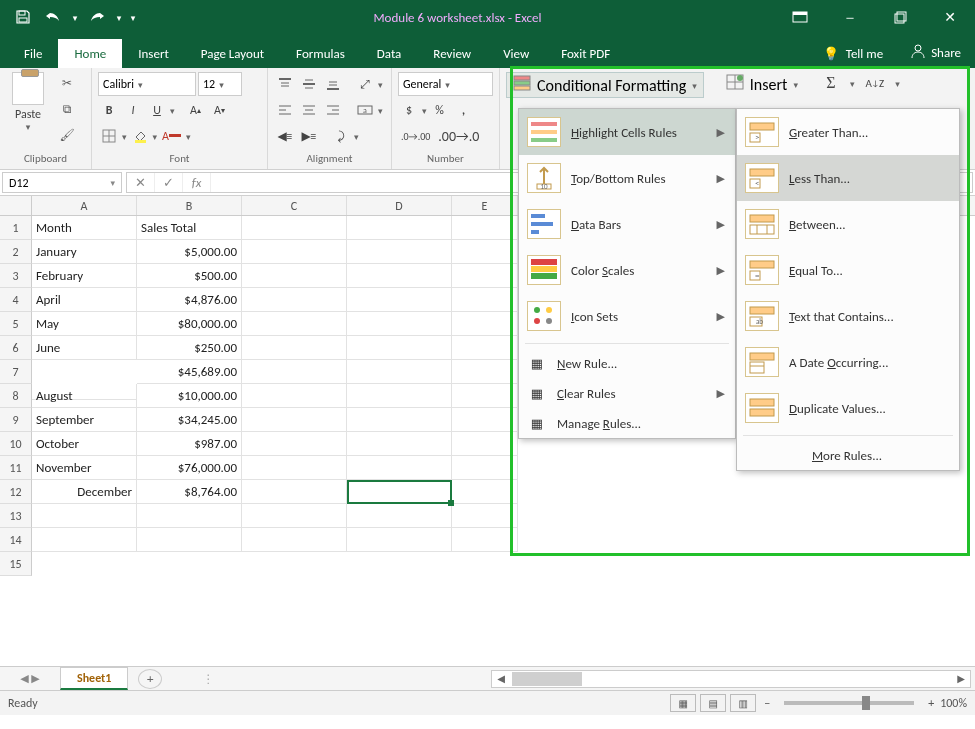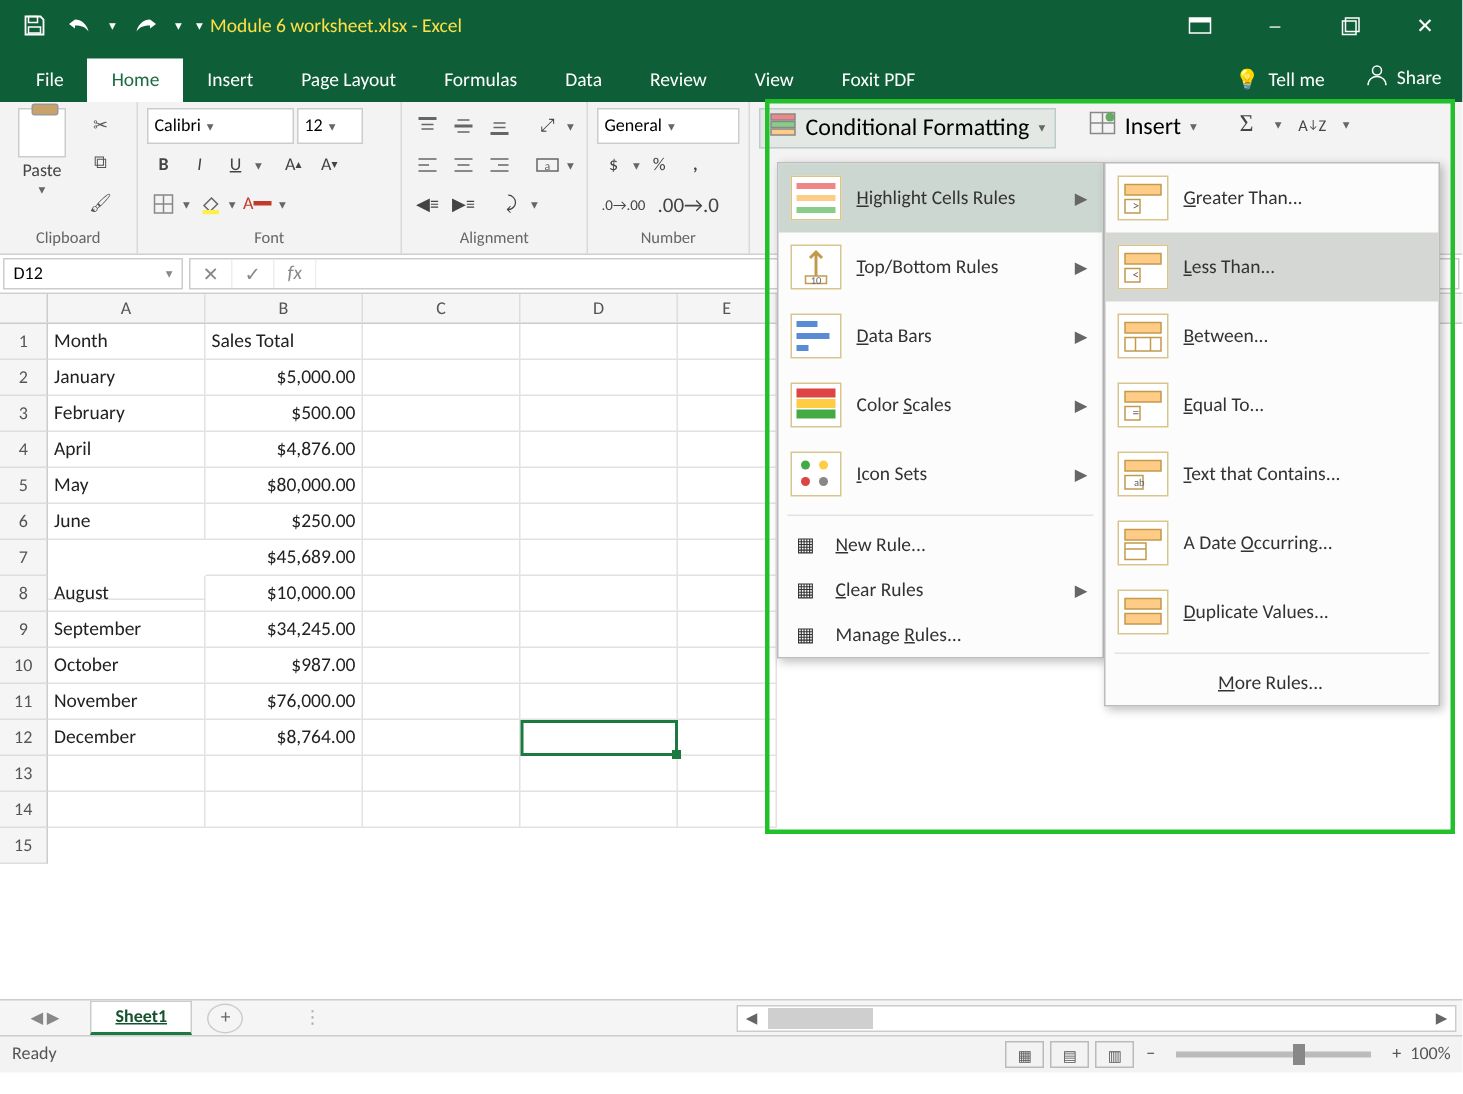--- a/index.html
+++ b/index.html
@@ -2,21 +2,21 @@
 <html><head>
 <meta charset="utf-8">
 <style>
 * { margin: 0; padding: 0; box-sizing: border-box; font-family: "Segoe UI", Calibri, Arial, sans-serif; }
 body { background: #fff; width: 975px; height: 729px; overflow: hidden; position: relative; }
 
 
 .titlebar { height: 34px; background: #0e5e38; display: flex; align-items: center; color: #fff; }
 .titlebar .qat { display: flex; align-items: center; gap: 0; padding-left: 8px; }
 .titlebar .qat-btn { width: 30px; height: 28px; display: flex; align-items: center; justify-content: center; color: #fff; font-size: 13px; }
-.titlebar .title-text { flex: 1; font-size: 13px; color: #fde047; }
+.titlebar .title-text { flex: 1; text-align: center; font-size: 13px; color: #f0abfc; }
 .titlebar .win-btns { display: flex; }
 .titlebar .win-btn { width: 50px; height: 34px; display:flex; align-items:center; justify-content:center; color:#fff; font-size:14px;}
 
 
 .ribbon-tabs { height: 34px; background: #0e5e38; display:flex; align-items:flex-end; padding-left:8px; }
 .ribbon-tab { padding: 7px 16px 7px 16px; color:#fff; font-size:13px; cursor:pointer; }
 .ribbon-tab.active { background:#fff; color:#1a6b3f; }
 .ribbon-tabs .spacer { flex:1; }
 .ribbon-tabs .right-item { color:#fff; font-size:13px; padding:7px 14px; display:flex; align-items:center; gap:6px;}
 
@@ -57,21 +57,21 @@
 .cells{position:relative;}
 .cell-row{display:flex;height:24px;}
 .cell{border-right:1px solid #e2e2e2;border-bottom:1px solid #e2e2e2;font-size:13px;color:#222;padding:0 4px;line-height:24px;overflow:hidden;white-space:nowrap;}
 .cell.num{text-align:right;}
 .selected-cell{position:absolute;border:2px solid #1a7a3f;pointer-events:none;}
 .selected-cell .handle{position:absolute;right:-4px;bottom:-4px;width:6px;height:6px;background:#1a7a3f;}
 
 
 .sheet-bar{height:24px;border-top:1px solid #ccc;display:flex;align-items:center;background:#f5f5f5;}
 .sheet-nav{width:60px;display:flex;align-items:center;justify-content:center;gap:6px;color:#888;font-size:11px;}
-.sheet-tab{padding:3px 16px;background:#fff;border:1px solid #ccc;border-bottom:2px solid #1a7a3f;font-size:12px;font-weight:bold;color:#14532d;text-decoration:underline;}
+.sheet-tab{padding:3px 16px;background:#fff;border:1px solid #ccc;border-bottom:2px solid #1a7a3f;font-size:12px;font-weight:bold;color:#a16207;}
 .add-sheet{width:24px;height:20px;display:flex;align-items:center;justify-content:center;color:#666;border:1px solid #ccc;border-radius:50%;margin-left:10px;font-size:13px;}
 .hscroll{margin-left:auto;flex:1;max-width:480px;height:18px;border:1px solid #ccc;background:#fff;display:flex;align-items:center;margin-right:4px;}
 .hscroll .arrow{width:18px;text-align:center;font-size:10px;color:#666;}
 .hscroll .thumb{width:70px;height:14px;background:#cfcfcf;margin-left:2px;}
 
 
 .status-bar{height:25px;background:#f3f3f3;border-top:1px solid #ccc;display:flex;align-items:center;font-size:12px;color:#555;padding:0 8px;}
 .status-bar .spacer{flex:1;}
 .view-btn{width:26px;height:18px;border:1px solid #bbb;margin:0 2px;display:flex;align-items:center;justify-content:center;font-size:10px;}
 .zoom-slider{width:130px;height:4px;background:#bbb;margin:0 8px;position:relative;}
@@ -472,21 +472,21 @@
           <div class="cell" style="width: 66px;"></div>
         </div>
         <div class="cell-row">
           <div class="cell" style="width: 105px;">November</div>
           <div class="cell num" style="width: 105px;">$76,000.00</div>
           <div class="cell" style="width: 105px;"></div>
           <div class="cell" style="width: 105px;"></div>
           <div class="cell" style="width: 66px;"></div>
         </div>
         <div class="cell-row">
-          <div class="cell" style="width: 105px;">December</div>
+          <div class="cell" style="width: 105px; text-align: right;">December</div>
           <div class="cell num" style="width: 105px;">$8,764.00</div>
           <div class="cell" style="width: 105px;"></div>
           <div class="cell" style="width: 105px;"></div>
           <div class="cell" style="width: 66px;"></div>
         </div>
         <div class="cell-row">
           <div class="cell" style="width: 105px;"></div>
           <div class="cell" style="width: 105px;"></div>
           <div class="cell" style="width: 105px;"></div>
           <div class="cell" style="width: 105px;"></div>

